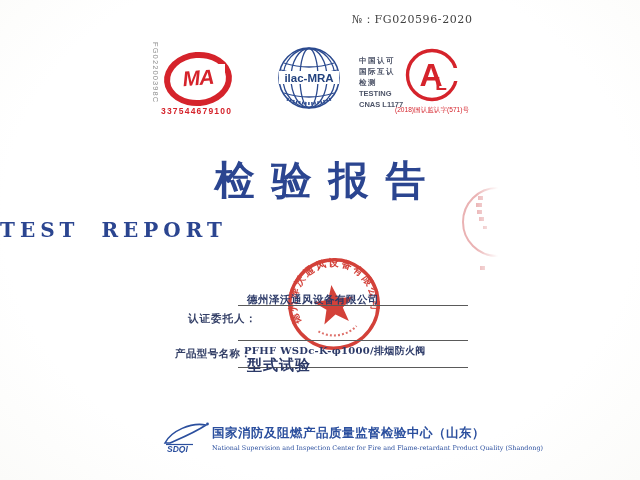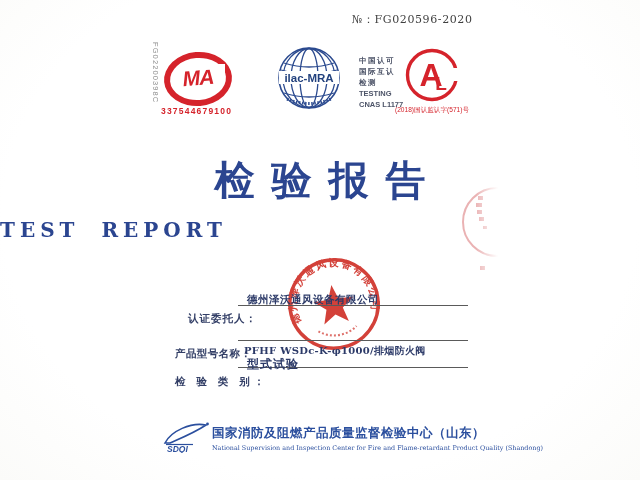--- a/index.html
+++ b/index.html
@@ -59,21 +59,21 @@
   
   .row-label { color:#323e66; font-weight:bold; font-size:10.5px; white-space:nowrap;margin-top:20px; }
   .lbl-1 { left:188px; top:292px; letter-spacing:1px; }
   .lbl-2 { left:175px; top:327px; letter-spacing:0.4px; }
   .lbl-3 { left:175px; top:355px; letter-spacing:4px; }
   .row-line { left:238px; width:230px; height:0; border-bottom:1.2px solid #5a5a5a; }
   .line-1 { top:305px; } .line-2 { top:340px; } .line-3 { top:367px; }
   .row-value { color:#2c3a68; font-weight:bold; white-space:nowrap; }
   .val-1 { left:247px; top:293px; font-size:10.5px; letter-spacing:0.5px; }
   .val-2 { left:244px; top:344px; font-size:10px; font-family:"DejaVu Serif", serif; letter-spacing:0.3px; }
-  .val-3 { left:247px; top:356px; font-size:12px; letter-spacing:1px; }
+  .val-3 { left:247px; top:356px; font-size:15px; letter-spacing:1px; }
 
   
   .footer-logo { left:163px; top:419px; width:48px; height:34px; }
   .footer-zh { left:212px; top:425px; font-size:12.5px; font-weight:bold;
     color:#2b4f9e; letter-spacing:0.5px; white-space:nowrap; }
   .footer-en { left:212px; top:444px; font-size:6.4px; font-family:"DejaVu Serif", serif;
     color:#2b4f9e; white-space:nowrap; }
 </style>
 </head>
 <body>
@@ -159,21 +159,20 @@
   </div>
 
   <div class="abs row-label lbl-1">认证委托人：</div>
   <div class="abs row-line line-1"></div>
   <div class="abs row-value val-1">德州泽沃通风设备有限公司</div>
 
   <div class="abs row-label lbl-2">产品型号名称：</div>
   <div class="abs row-line line-2"></div>
   <div class="abs row-value val-2">PFHF WSDc-K-φ1000/排烟防火阀</div>
 
-  <div class="abs row-label lbl-3">检 验 类 别：</div>
   <div class="abs row-line line-3"></div>
   <div class="abs row-value val-3">型式试验</div>
 
   <div class="abs footer-logo">
     <svg width="48" height="34" viewBox="0 0 48 34">
       <path d="M2,24 C8,12 28,3 43,6 C31,14 16,20 7,24 Z" fill="none" stroke="#2b4f9e" stroke-width="1.6"></path>
       <circle cx="44.5" cy="5" r="1.4" fill="#2b4f9e"></circle>
       <line x1="3" y1="25.5" x2="30" y2="25.5" stroke="#2b4f9e" stroke-width="1.2"></line>
       <text x="4" y="33" font-size="8.5" font-weight="bold" font-style="italic" fill="#2b4f9e">SDQI</text>
     </svg>

